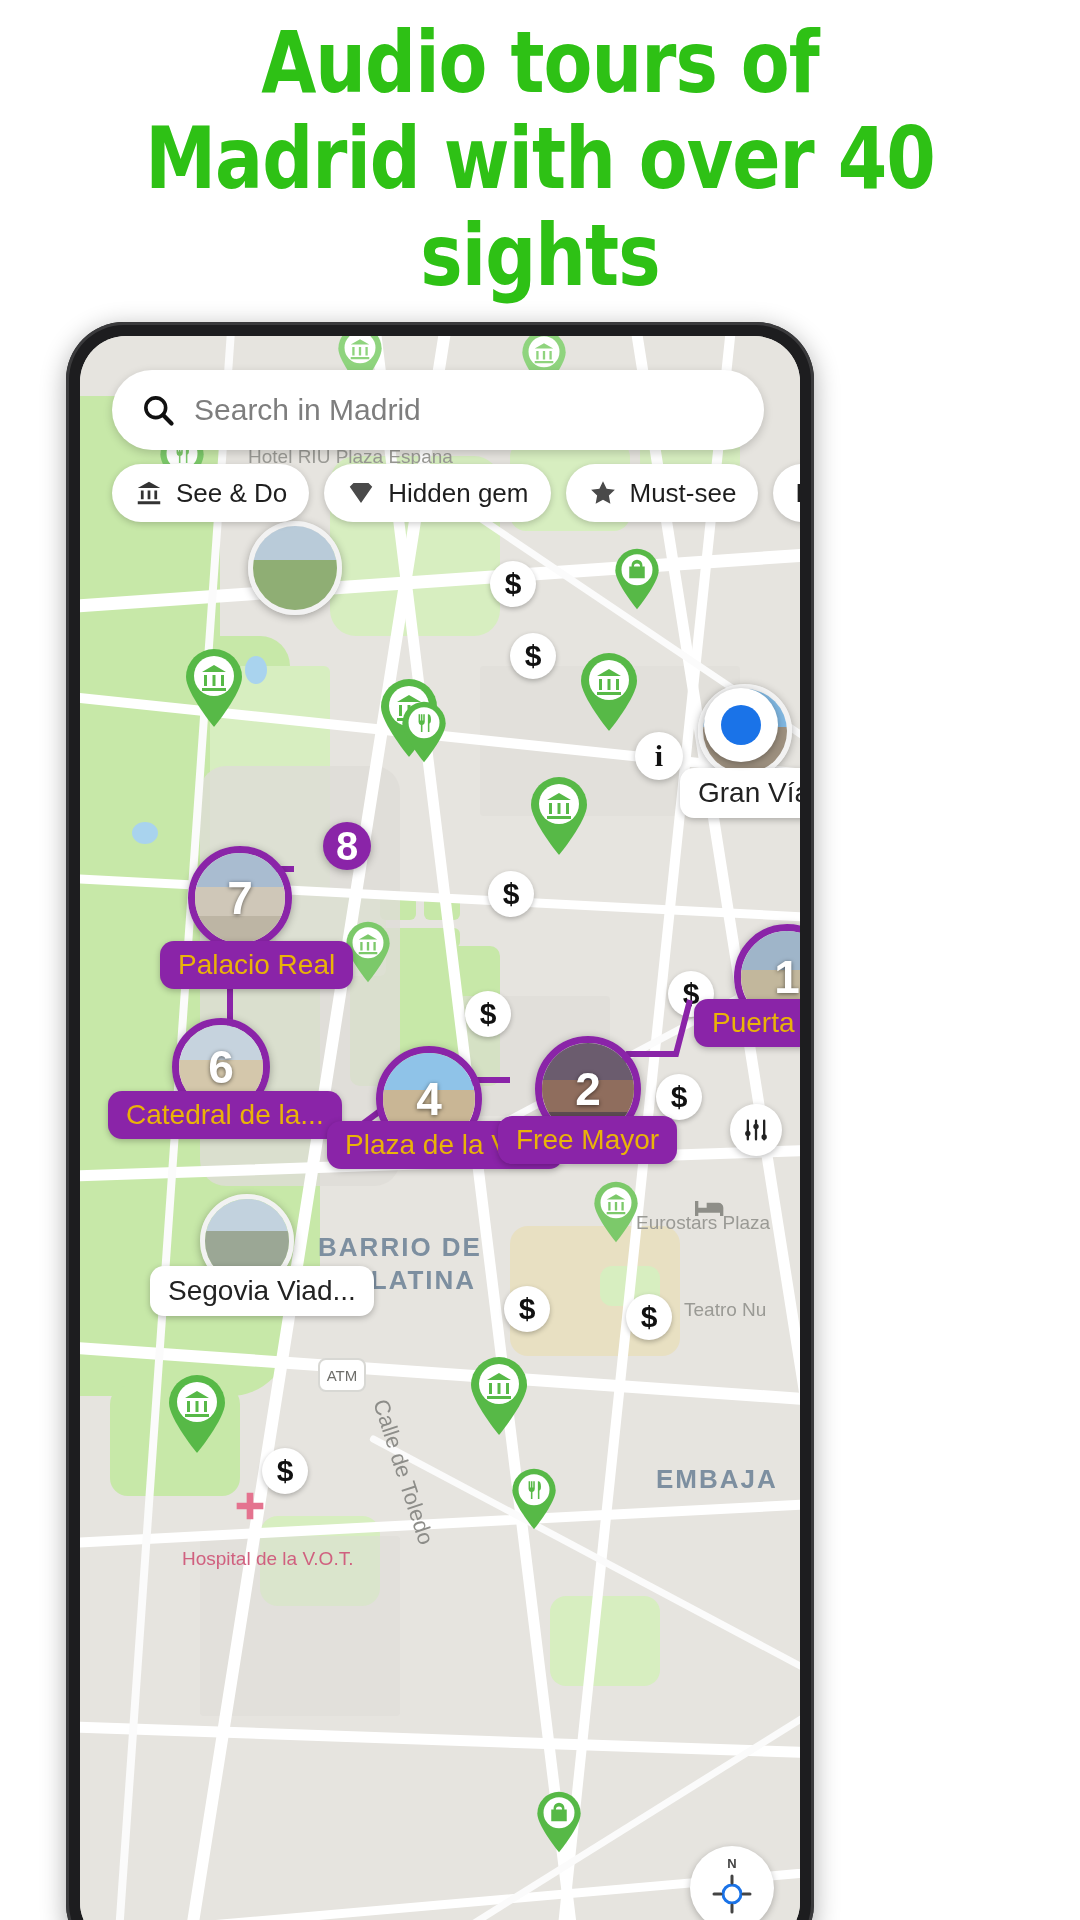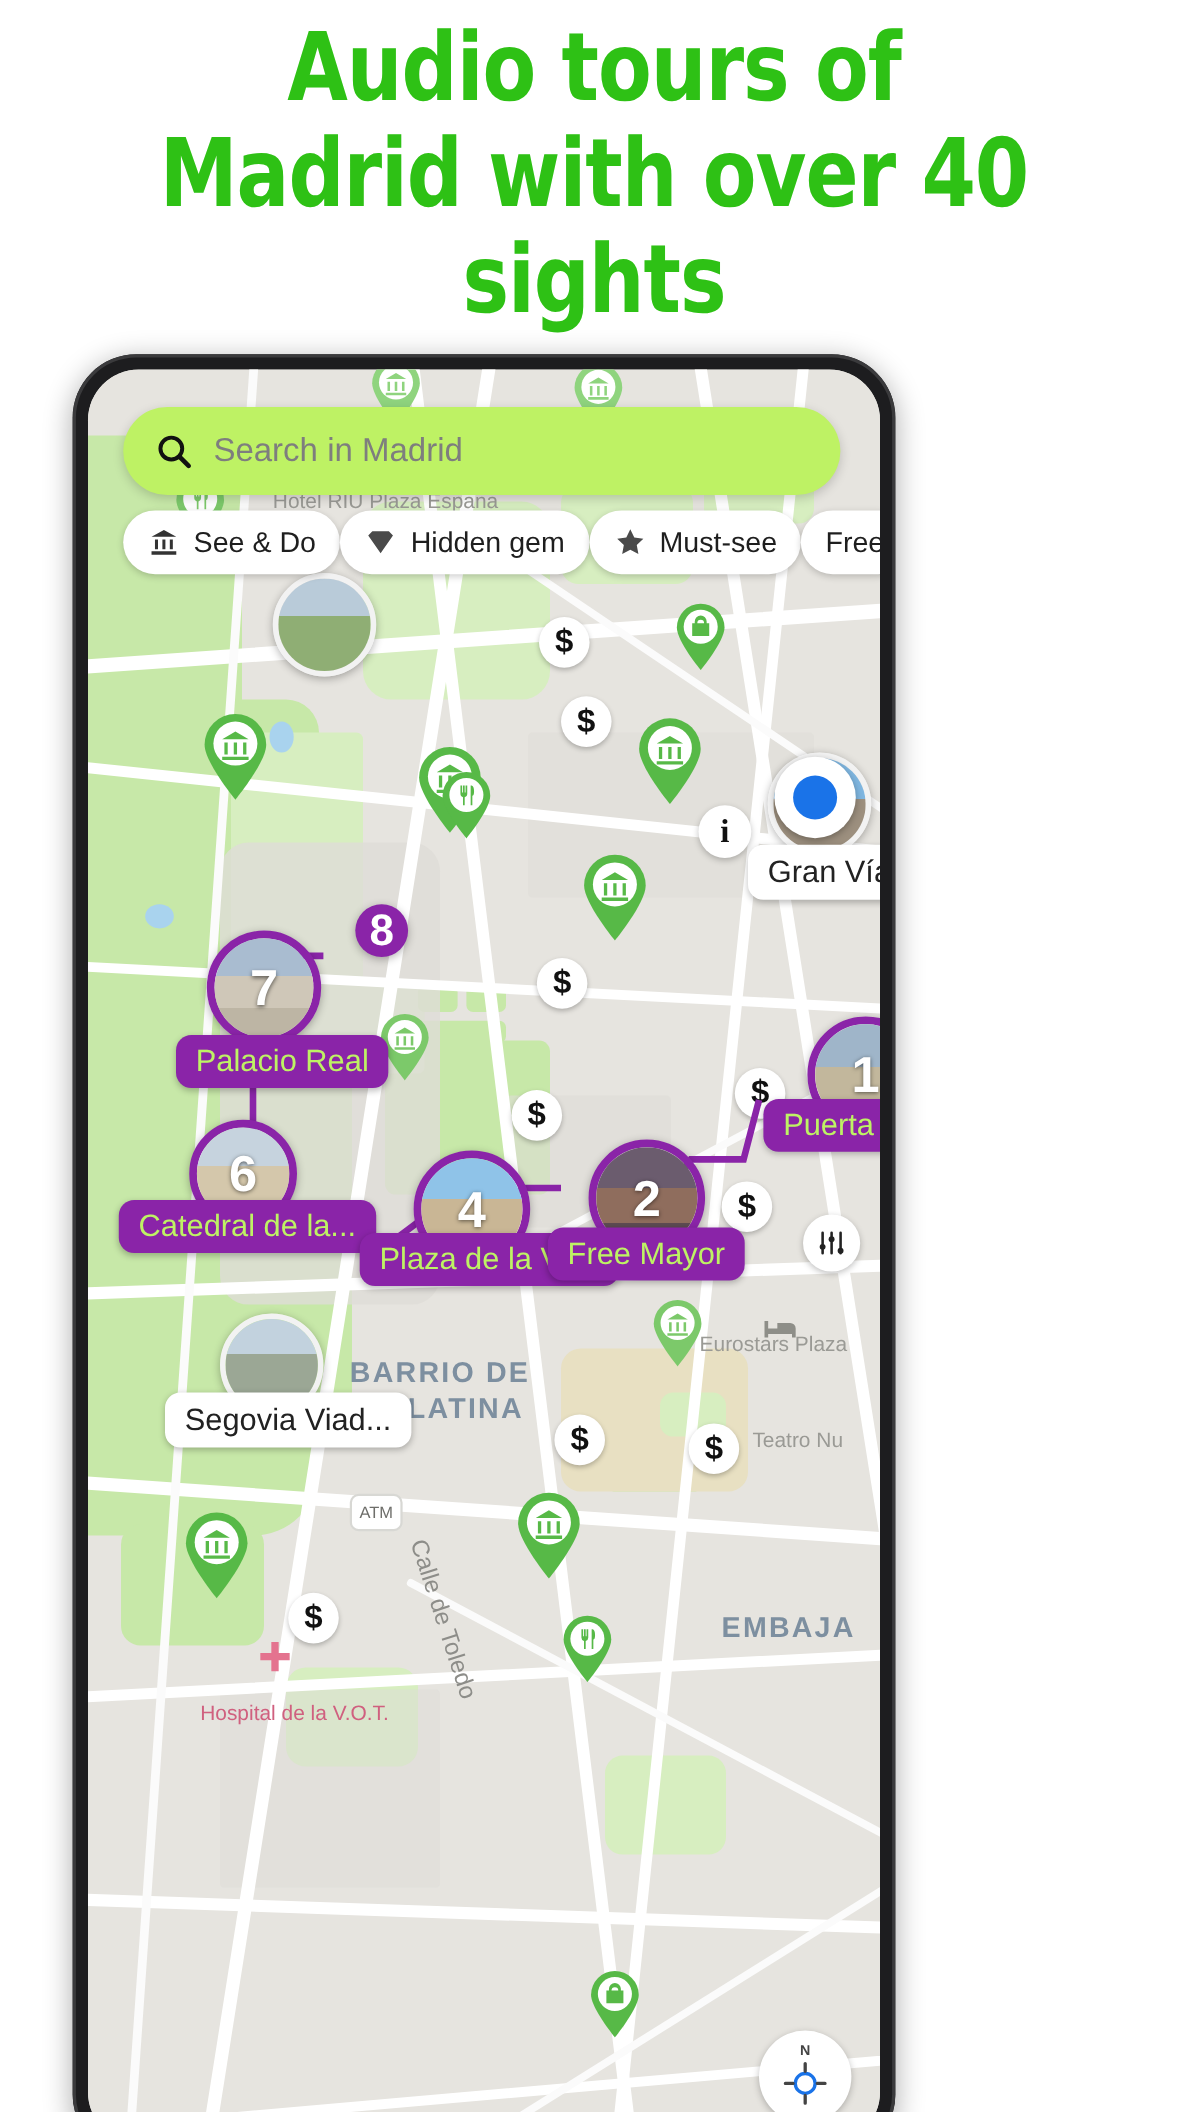--- a/index.html
+++ b/index.html
@@ -68,30 +68,30 @@
     white-space:nowrap;text-align:center;line-height:1.25;
   }
   .poi-label{
     position:absolute;color:#9a9a95;font-size:19px;white-space:nowrap;
   }
   .poi-label.pink{color:#d0607f;}
 
   
   .searchbar{
     position:absolute;left:32px;top:34px;width:652px;height:80px;
-    background:#bef264;border-radius:40px;
+    background:#ffffff;border-radius:40px;
     box-shadow:0 3px 10px rgba(0,0,0,.18);
     display:flex;align-items:center;gap:18px;padding:0 28px;box-sizing:border-box;
     z-index:40;
   }
   .search-ph{color:#7e7e7e;font-size:30px;}
   
   .chips{
     position:absolute;left:32px;top:128px;width:720px;height:60px;
-    display:flex;gap:0;z-index:38;
+    display:flex;gap:15px;z-index:38;
   }
   .chip{
     height:58px;background:#fff;border-radius:30px;
     box-shadow:0 2px 7px rgba(0,0,0,.2);
     display:flex;align-items:center;gap:12px;padding:0 22px;box-sizing:border-box;
     font-size:26px;color:#1e1e1e;white-space:nowrap;flex:none;
   }
 
   
   .pin{
@@ -124,21 +124,21 @@
   }
   .tour .num{
     position:relative;z-index:3;color:#fff;font-size:46px;font-weight:700;
     text-shadow:0 1px 4px rgba(0,0,0,.55);
   }
   .tour .photo{position:absolute;inset:0;}
   .tour.plain{background:#8a24a8;border:none;}
   .tour.plain .num{text-shadow:none;font-size:40px;}
 
   .tlabel{
-    position:absolute;background:#8a24a8;color:#bef264;border-radius:14px;
+    position:absolute;background:#8a24a8;color:#eab308;border-radius:14px;
     padding:8px 18px;font-size:28px;white-space:nowrap;z-index:24;
     box-shadow:0 2px 6px rgba(0,0,0,.25);
   }
   .wlabel{
     position:absolute;background:#fff;color:#222;border-radius:14px;
     padding:9px 18px;font-size:28px;white-space:nowrap;z-index:24;
     box-shadow:0 2px 6px rgba(0,0,0,.25);
   }
   .route{position:absolute;z-index:18;pointer-events:none;}
 

